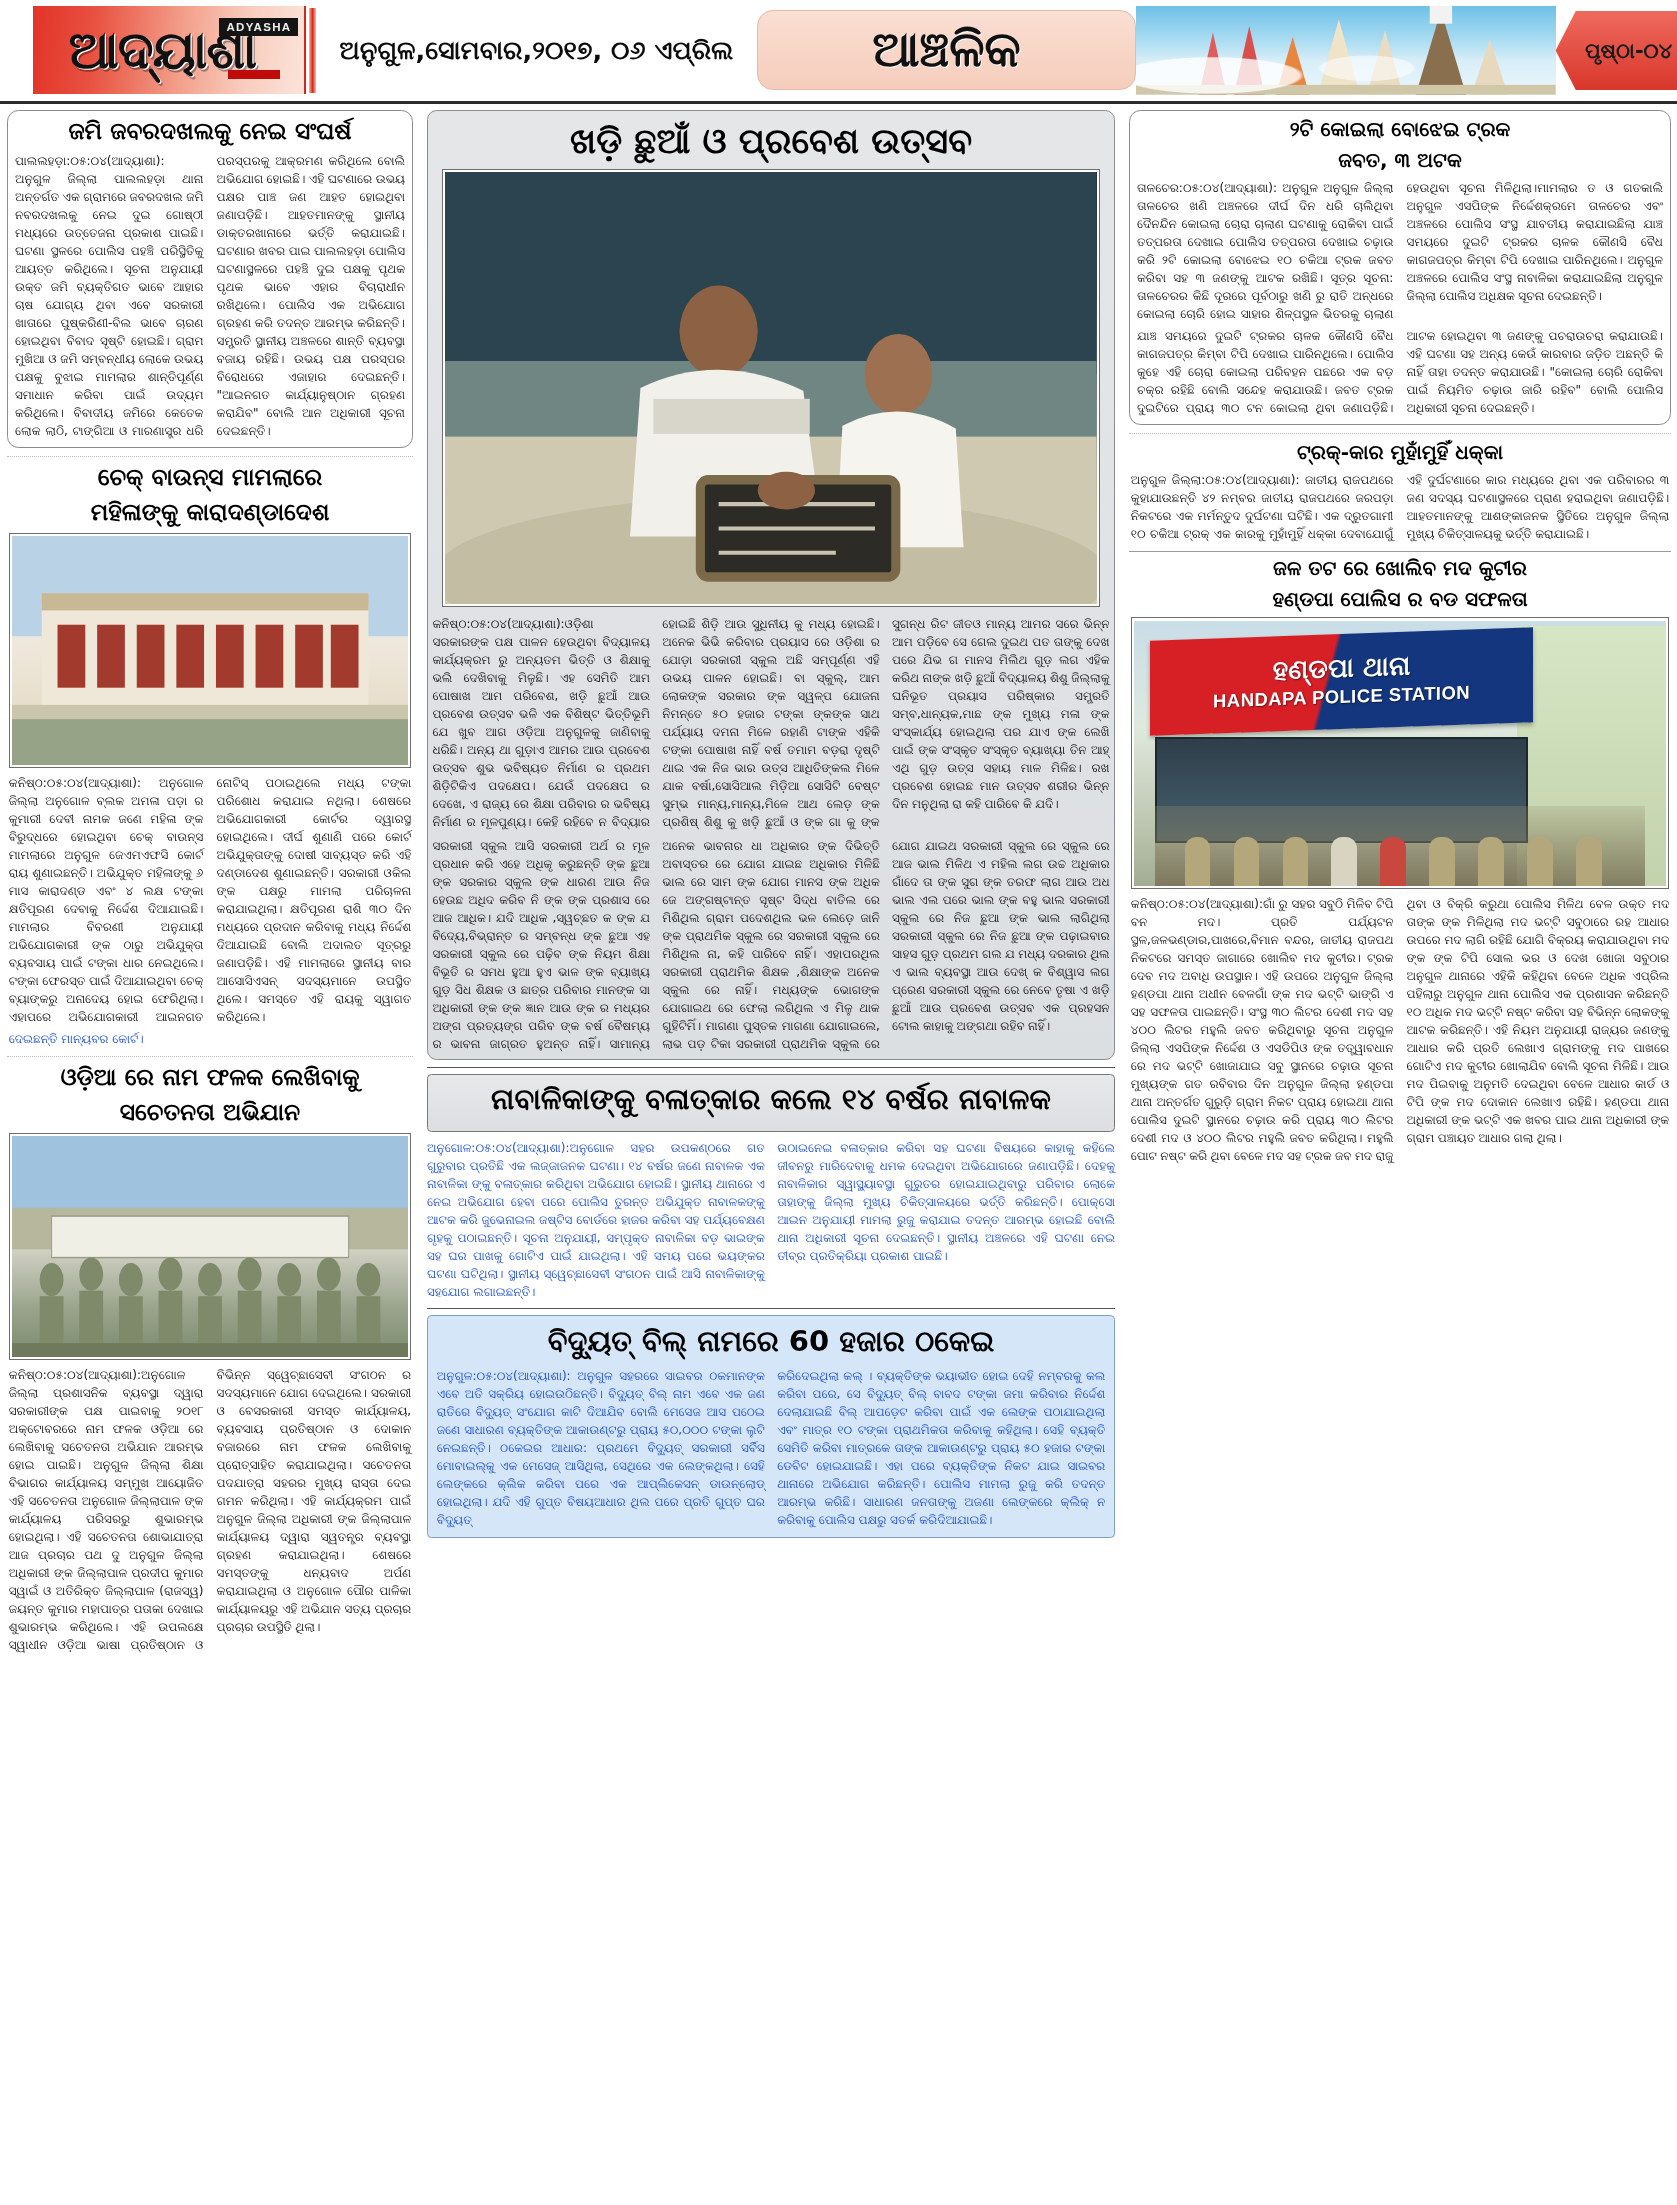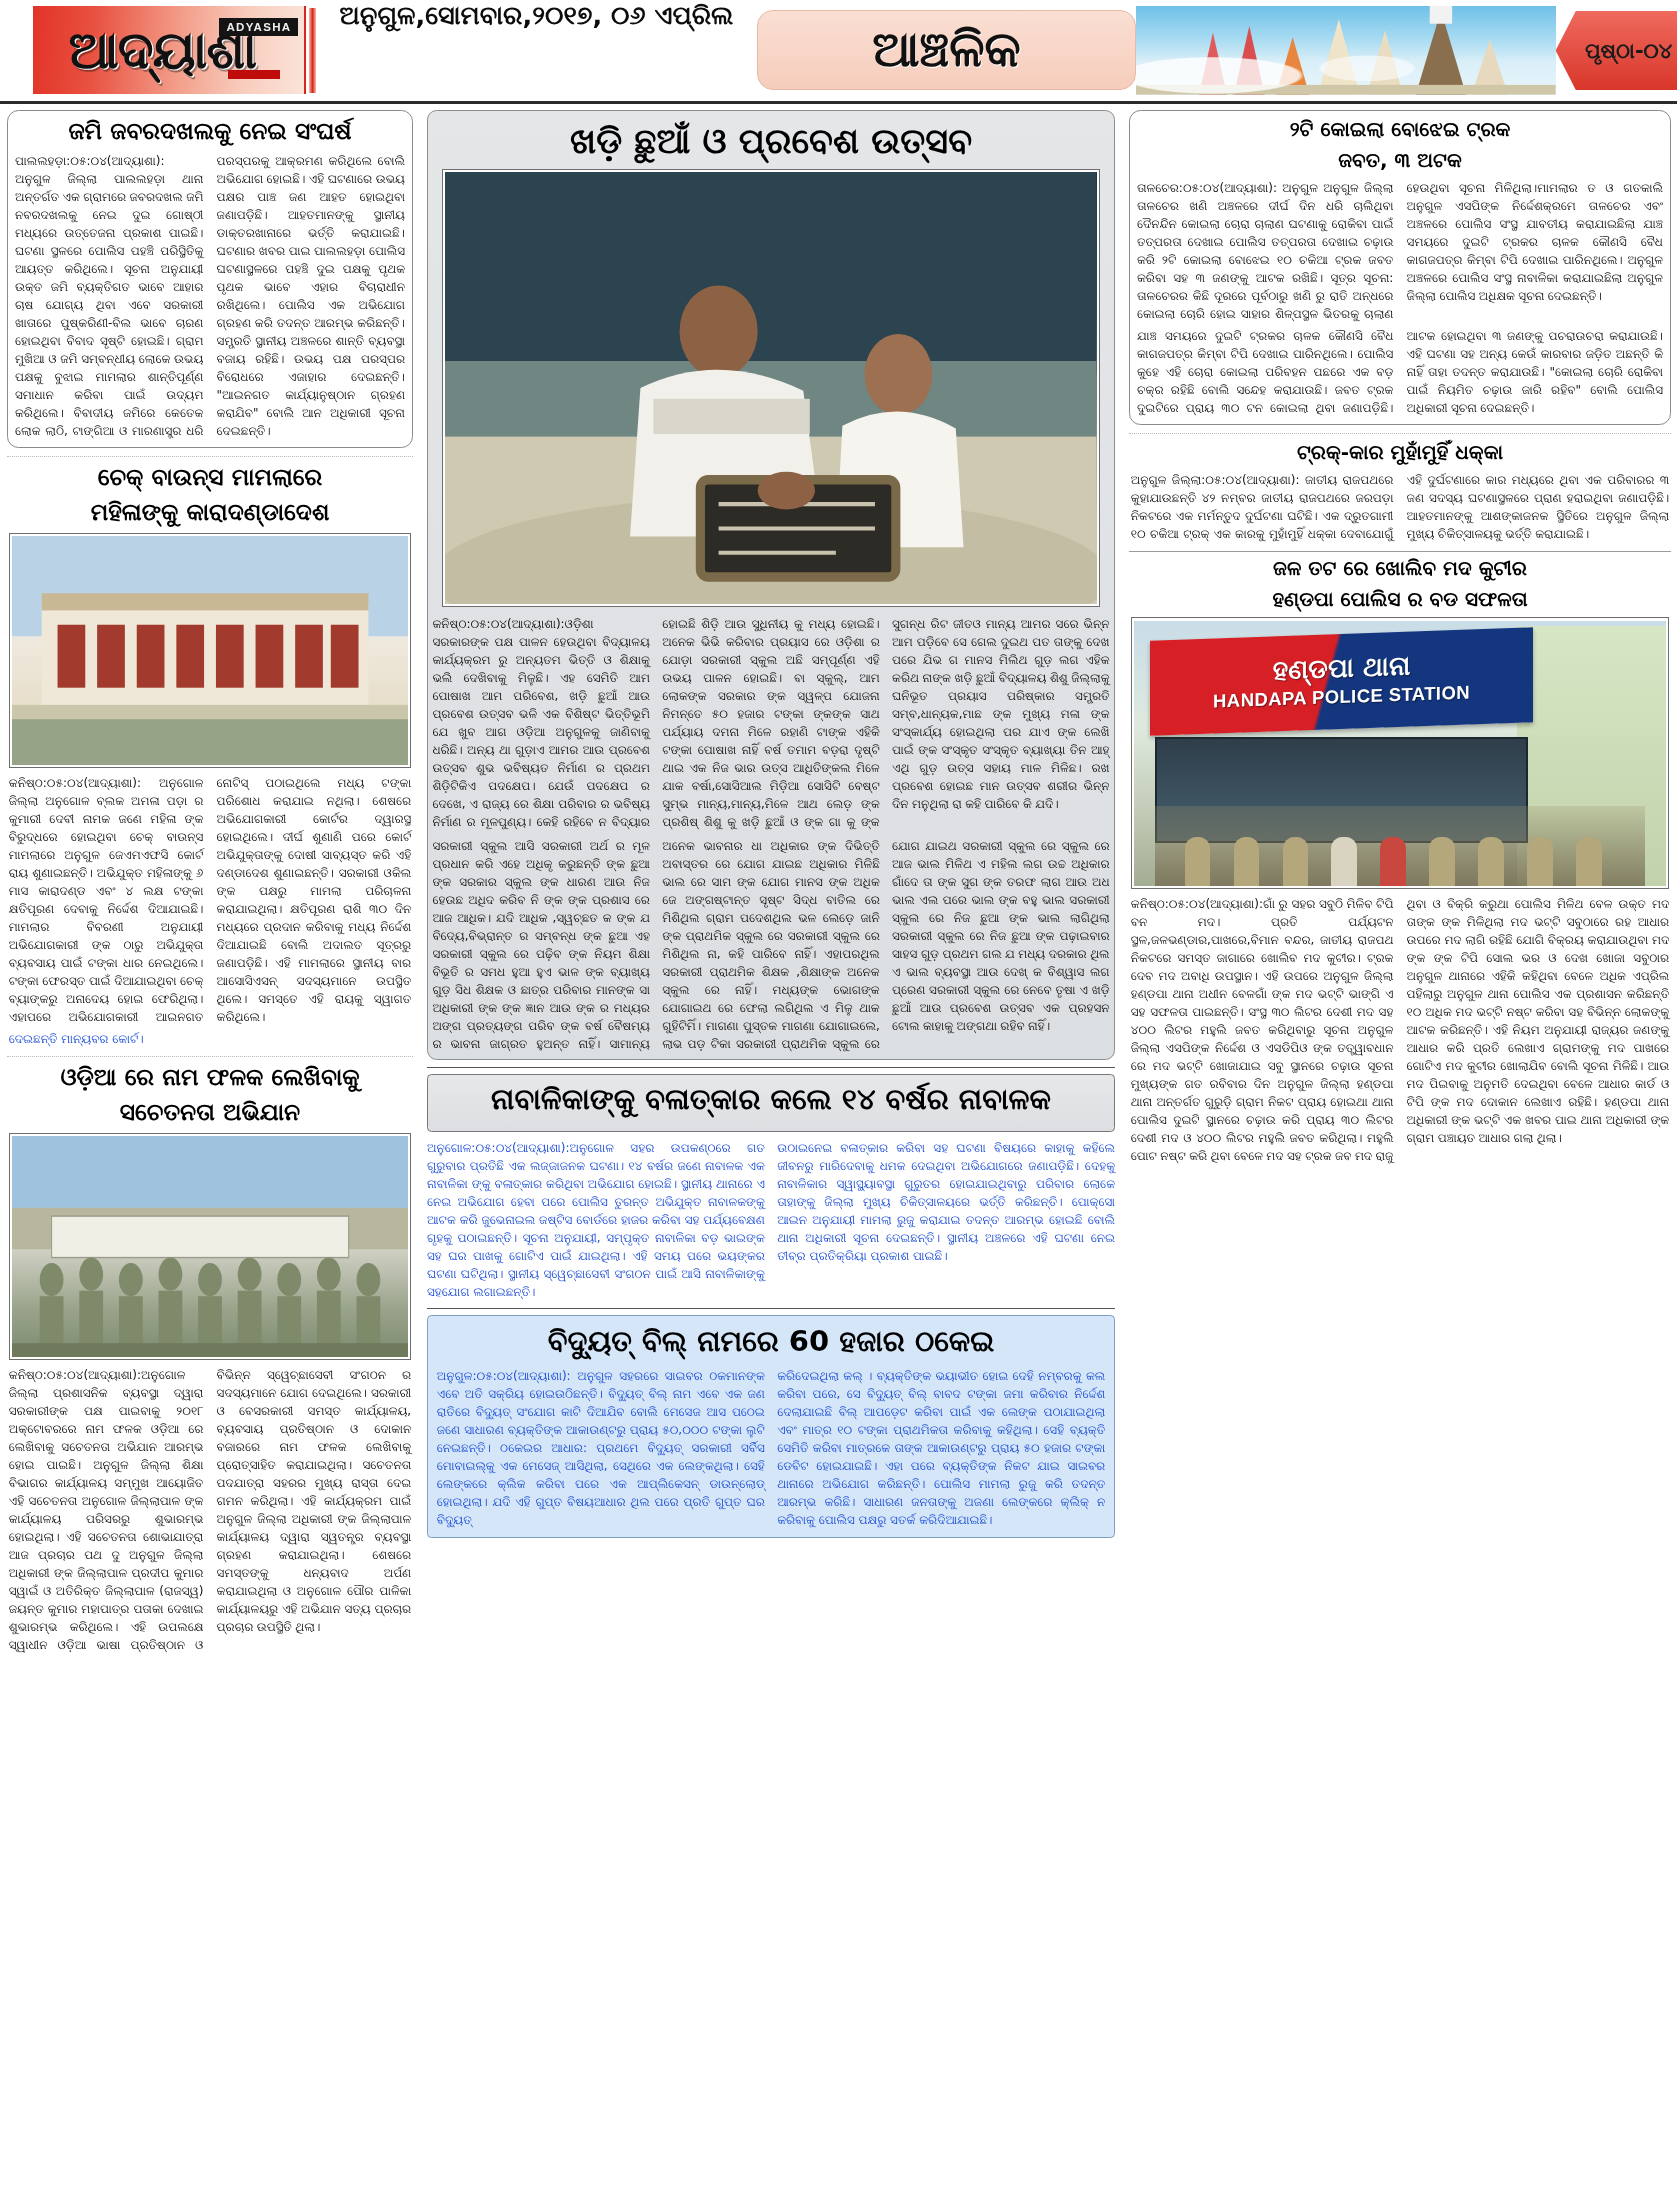--- a/index.html
+++ b/index.html
@@ -41,21 +41,21 @@
   }
   .logo-underbar {
     position:absolute; bottom:15px; right:24px;
     width:52px; height:9.7px; background:#c00b0b;
   }
   .mast-divider {
     width:7px; margin:8px 0 8px 2.6px;
     background:linear-gradient(90deg,#f7b9ac,#d6291c,#f7b9ac);
   }
   .dateline-wrap {
-    flex:0 0 441px; display:flex; align-items:flex-start; justify-content:center;
+    flex:0 0 441px; display:flex; align-items:center; justify-content:center;
     background:#fff;
   }
   .dateline {
     font-family:"DejaVu Sans", sans-serif;
     font-size:25.6px; font-weight:bold; color:#0c0c0c;
     white-space:nowrap;
   }
   .section-plate {
     flex:0 0 379px; margin:9.7px 0 11.5px 0;
     background:linear-gradient(180deg,#fadfd3,#f6cdbc);

